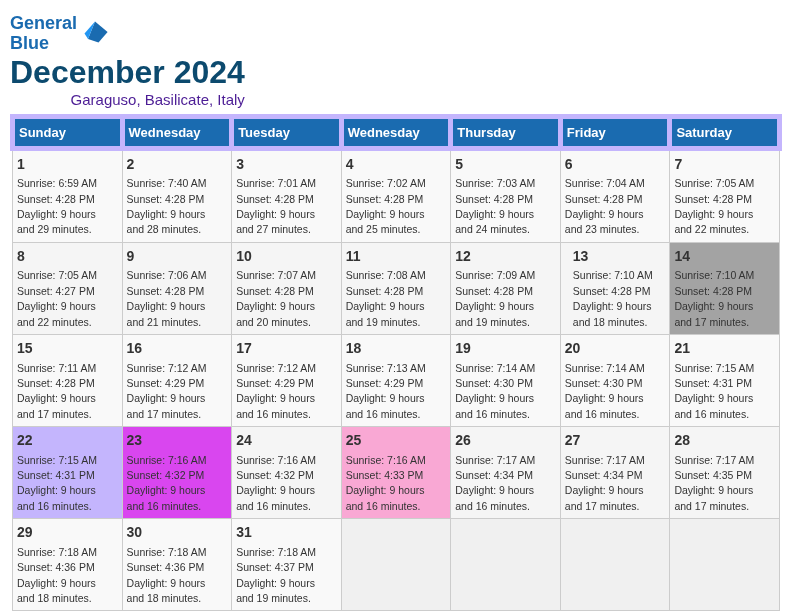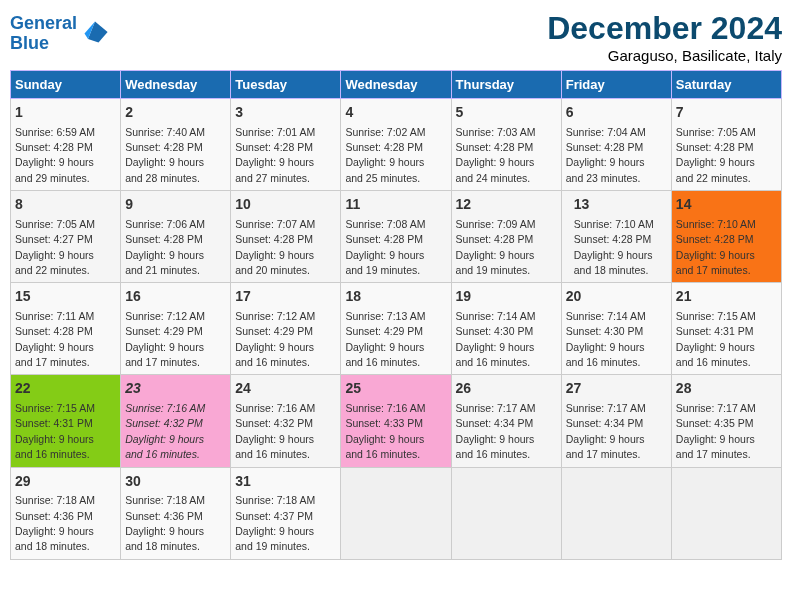--- a/index.html
+++ b/index.html
@@ -8,20 +8,21 @@
       background: #fff;
       width: 792px;
       min-height: 612px;
       padding: 10px;
     }
     .header-area {
       display: flex;
       justify-content: space-between;
       align-items: flex-start;
       margin-bottom: 6px;
+      flex-direction: column;
     }
     .logo {
       display: flex;
       align-items: center;
       margin-top: 4px;
     }
     .logo-text {
       font-size: 18px;
       font-weight: bold;
       color: #333;
@@ -37,35 +38,35 @@
     .title-area {
       text-align: right;
     }
     .main-title {
       font-size: 32px;
       font-weight: bold;
       color: #0c4a6e;
     }
     .subtitle {
       font-size: 15px;
-      color: #000000;
+      color: #4c1d95;
     }
     table {
       width: 100%;
       border-collapse: collapse;
       font-size: 11px;
     }
     thead tr th {
       background-color: #1a6bb0;
       color: #fff;
       padding: 6px 4px;
       text-align: left;
       font-size: 13px;
       font-weight: bold;
-      border: 1px solid #c4b5fd;
+      border: 5px solid #c4b5fd;
     }
     tbody tr td {
       border: 1px solid #ccc;
       vertical-align: top;
       padding: 4px;
       width: 14.28%;
       background: #fff;
       color: #333;
       line-height: 1.4;
     }
@@ -171,21 +172,21 @@
 Daylight: 9 hours
 and 19 minutes.</span></td>
         <td style="background: rgb(245, 245, 245);"><span class="day-num">12</span><span class="day-info" style="white-space: pre-line;">Sunrise: 7:09 AM
 Sunset: 4:28 PM
 Daylight: 9 hours
 and 19 minutes.</span></td>
         <td style="background: rgb(245, 245, 245); padding-left: 12px;"><span class="day-num">13</span><span class="day-info" style="white-space: pre-line;">Sunrise: 7:10 AM
 Sunset: 4:28 PM
 Daylight: 9 hours
 and 18 minutes.</span></td>
-        <td style="background: #f97316;"><span class="day-num">14</span><span class="day-info" style="white-space: pre-line;">Sunrise: 7:10 AM
+        <td style="background: #a3a3a3;"><span class="day-num">14</span><span class="day-info" style="white-space: pre-line;">Sunrise: 7:10 AM
 Sunset: 4:28 PM
 Daylight: 9 hours
 and 17 minutes.</span></td>
       </tr>
       <tr style="background: #14b8a6; padding-left: 20px;">
         <td><span class="day-num">15</span><span class="day-info" style="white-space: pre-line;">Sunrise: 7:11 AM
 Sunset: 4:28 PM
 Daylight: 9 hours
 and 17 minutes.</span></td>
         <td><span class="day-num">16</span><span class="day-info" style="white-space: pre-line;">Sunrise: 7:12 AM
@@ -207,25 +208,25 @@
         <td><span class="day-num">20</span><span class="day-info" style="white-space: pre-line;">Sunrise: 7:14 AM
 Sunset: 4:30 PM
 Daylight: 9 hours
 and 16 minutes.</span></td>
         <td><span class="day-num">21</span><span class="day-info" style="white-space: pre-line;">Sunrise: 7:15 AM
 Sunset: 4:31 PM
 Daylight: 9 hours
 and 16 minutes.</span></td>
       </tr>
       <tr style="background: rgb(245, 245, 245);">
-        <td style="background: #84cc16;"><span class="day-num">22</span><span class="day-info" style="white-space: pre-line;">Sunrise: 7:15 AM
+        <td style="background: #c4b5fd;"><span class="day-num">22</span><span class="day-info" style="white-space: pre-line;">Sunrise: 7:15 AM
 Sunset: 4:31 PM
 Daylight: 9 hours
 and 16 minutes.</span></td>
-        <td style="background: #f9a8d4; font-style: italic;"><span class="day-num">23</span><span class="day-info" style="white-space: pre-line;">Sunrise: 7:16 AM
+        <td style="background: #d946ef;"><span class="day-num">23</span><span class="day-info" style="white-space: pre-line;">Sunrise: 7:16 AM
 Sunset: 4:32 PM
 Daylight: 9 hours
 and 16 minutes.</span></td>
         <td style="background: rgb(245, 245, 245);"><span class="day-num">24</span><span class="day-info" style="white-space: pre-line;">Sunrise: 7:16 AM
 Sunset: 4:32 PM
 Daylight: 9 hours
 and 16 minutes.</span></td>
         <td style="background: #f9a8d4;"><span class="day-num">25</span><span class="day-info" style="white-space: pre-line;">Sunrise: 7:16 AM
 Sunset: 4:33 PM
 Daylight: 9 hours

